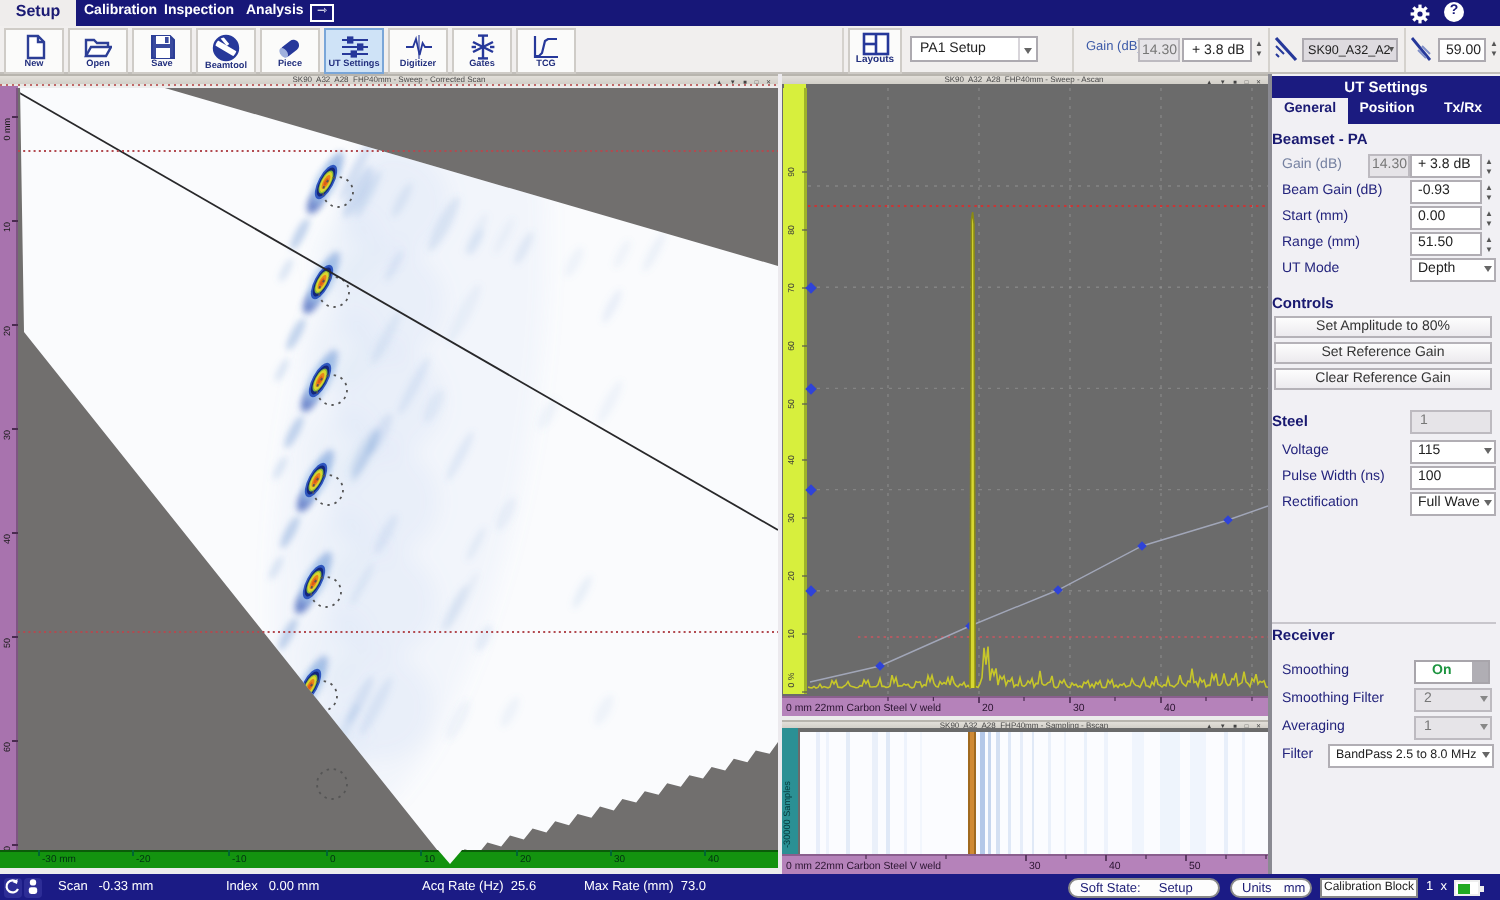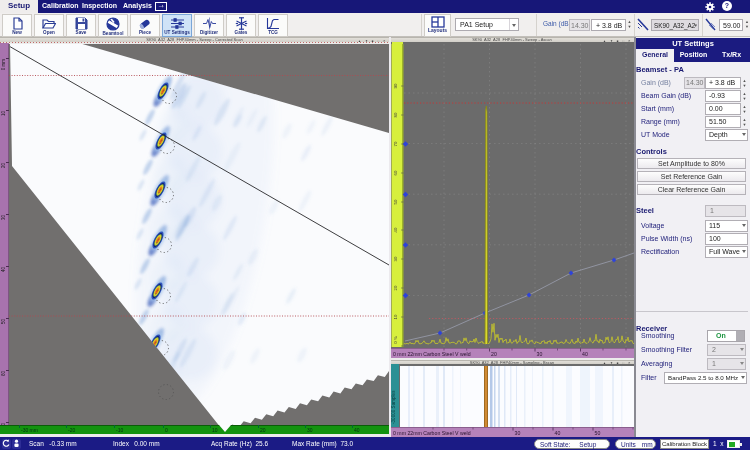--- a/index.html
+++ b/index.html
@@ -515,21 +515,21 @@
 <div class="cbtn" style="left:637px;top:184px;">Clear Reference Gain</div>
 <div class="hdr" style="left:636px;top:206px;">Steel</div>
 <div class="gbox" style="left:705px;top:205px;width:41px;height:12px;padding-left:4px;">1</div>
 <div class="fld-label" style="left:641px;top:222px;">Voltage</div>
 <div class="dd" style="left:705px;top:220px;width:43px;height:12px;">115<div class="dda"></div></div>
 <div class="fld-label" style="left:641px;top:235px;">Pulse Width (ns)</div>
 <div class="inbox" style="left:705px;top:233px;width:43px;height:12px;">100</div>
 <div class="fld-label" style="left:641px;top:248px;">Rectification</div>
 <div class="dd" style="left:705px;top:246px;width:43px;height:12px;">Full Wave<div class="dda"></div></div>
 <div class="abs" style="left:636px;top:311px;width:112px;height:1px;background:#c8c6cc;"></div>
-<div class="hdr" style="left:636px;top:324px;">Receiver</div>
+<div class="hdr" style="left:636px;top:313px;">Receiver</div>
 <div class="fld-label" style="left:641px;top:332px;">Smoothing</div>
 <div class="abs" style="left:707px;top:330px;width:38px;height:12px;background:#fff;border:1px solid #a8a5ab;">
     <span style="position:absolute;left:8px;top:1px;font-size:7px;color:#1d9440;font-weight:bold;">On</span>
     <span style="position:absolute;right:0;top:0;width:8px;height:100%;background:#b0aeb4;"></span>
   </div>
 <div class="fld-label" style="left:641px;top:346px;">Smoothing Filter</div>
 <div class="abs gbox" style="left:707px;top:344px;width:39px;height:12px;padding-left:4px;">2<div class="dda" style="border-top-color:#888;"></div></div>
 <div class="fld-label" style="left:641px;top:360px;">Averaging</div>
 <div class="abs gbox" style="left:707px;top:358px;width:39px;height:12px;padding-left:4px;">1<div class="dda" style="border-top-color:#888;"></div></div>
 <div class="fld-label" style="left:641px;top:374px;">Filter</div>

